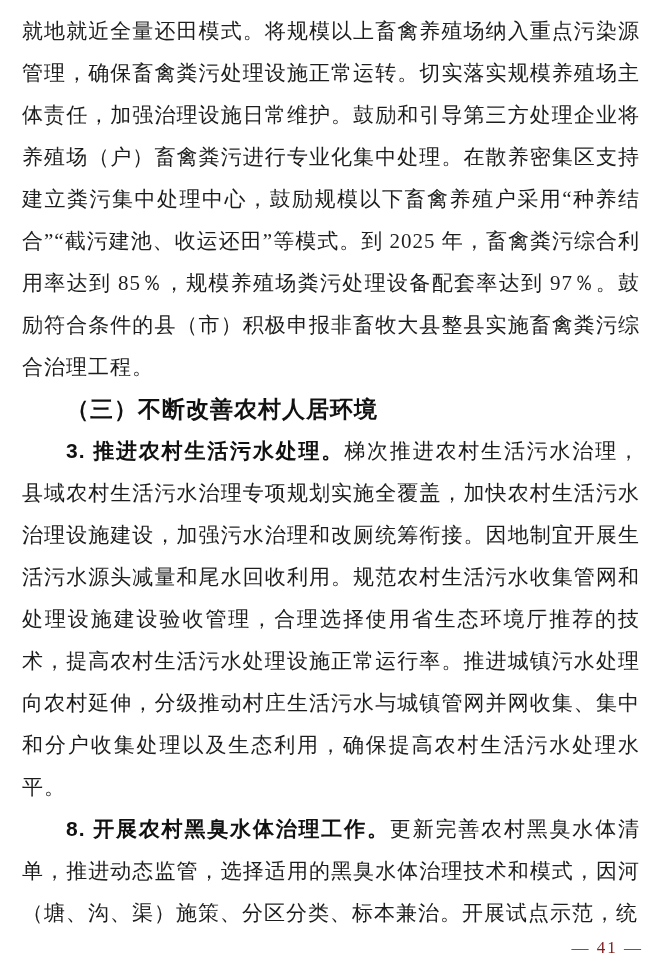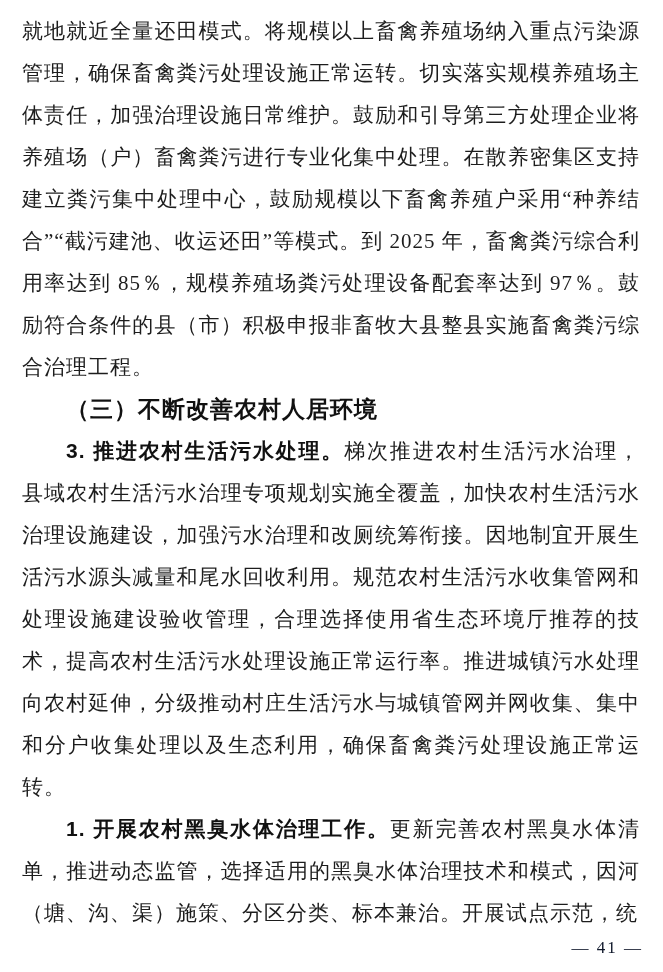--- a/index.html
+++ b/index.html
@@ -50,34 +50,34 @@
     color: #111111;
   }
 
   .page-footer {
     position: absolute;
     right: 20px;
     bottom: 14px;
     font-size: 17px;
     line-height: 20px;
     letter-spacing: 2px;
-    color: #0f172a;
+    color: #7f1d1d;
     font-family: "Liberation Serif", "DejaVu Serif", serif;
   }
 </style>
 </head>
 <body>
 
 <div class="page">
 
   <p class="body-par">就地就近全量还田模式。将规模以上畜禽养殖场纳入重点污染源管理，确保畜禽粪污处理设施正常运转。切实落实规模养殖场主体责任，加强治理设施日常维护。鼓励和引导第三方处理企业将养殖场（户）畜禽粪污进行专业化集中处理。在散养密集区支持建立粪污集中处理中心，鼓励规模以下畜禽养殖户采用“种养结合”“截污建池、收运还田”等模式。到 2025 年，畜禽粪污综合利用率达到 85％，规模养殖场粪污处理设备配套率达到 97％。鼓励符合条件的县（市）积极申报非畜牧大县整县实施畜禽粪污综合治理工程。</p>
 
   <p class="section-heading">（三）不断改善农村人居环境</p>
 
-  <p class="body-par indent-2"><span class="bold-lead">3. 推进农村生活污水处理。</span><span>梯次推进农村生活污水治理，县域农村生活污水治理专项规划实施全覆盖，加快农村生活污水治理设施建设，加强污水治理和改厕统筹衔接。因地制宜开展生活污水源头减量和尾水回收利用。规范农村生活污水收集管网和处理设施建设验收管理，合理选择使用省生态环境厅推荐的技术，提高农村生活污水处理设施正常运行率。推进城镇污水处理向农村延伸，分级推动村庄生活污水与城镇管网并网收集、集中和分户收集处理以及生态利用，确保畜禽粪污处理设施正常运转。</span></p>
+  <p class="body-par indent-2"><span class="bold-lead">3. 推进农村生活污水处理。</span><span>梯次推进农村生活污水治理，县域农村生活污水治理专项规划实施全覆盖，加快农村生活污水治理设施建设，加强污水治理和改厕统筹衔接。因地制宜开展生活污水源头减量和尾水回收利用。规范农村生活污水收集管网和处理设施建设验收管理，合理选择使用省生态环境厅推荐的技术，提高农村生活污水处理设施正常运行率。推进城镇污水处理向农村延伸，分级推动村庄生活污水与城镇管网并网收集、集中和分户收集处理以及生态利用，确保提高农村生活污水处理水平。</span></p>
 
-  <p class="body-par indent-2"><span class="bold-lead">1. 开展农村黑臭水体治理工作。</span><span>更新完善农村黑臭水体清单，推进动态监管，选择适用的黑臭水体治理技术和模式，因河（塘、沟、渠）施策、分区分类、标本兼治。开展试点示范，统</span></p>
+  <p class="body-par indent-2"><span class="bold-lead">8. 开展农村黑臭水体治理工作。</span><span>更新完善农村黑臭水体清单，推进动态监管，选择适用的黑臭水体治理技术和模式，因河（塘、沟、渠）施策、分区分类、标本兼治。开展试点示范，统</span></p>
 
   <div class="page-footer">
     <span>— 41 —</span>
   </div>
 
 </div>
 
 </body></html>

